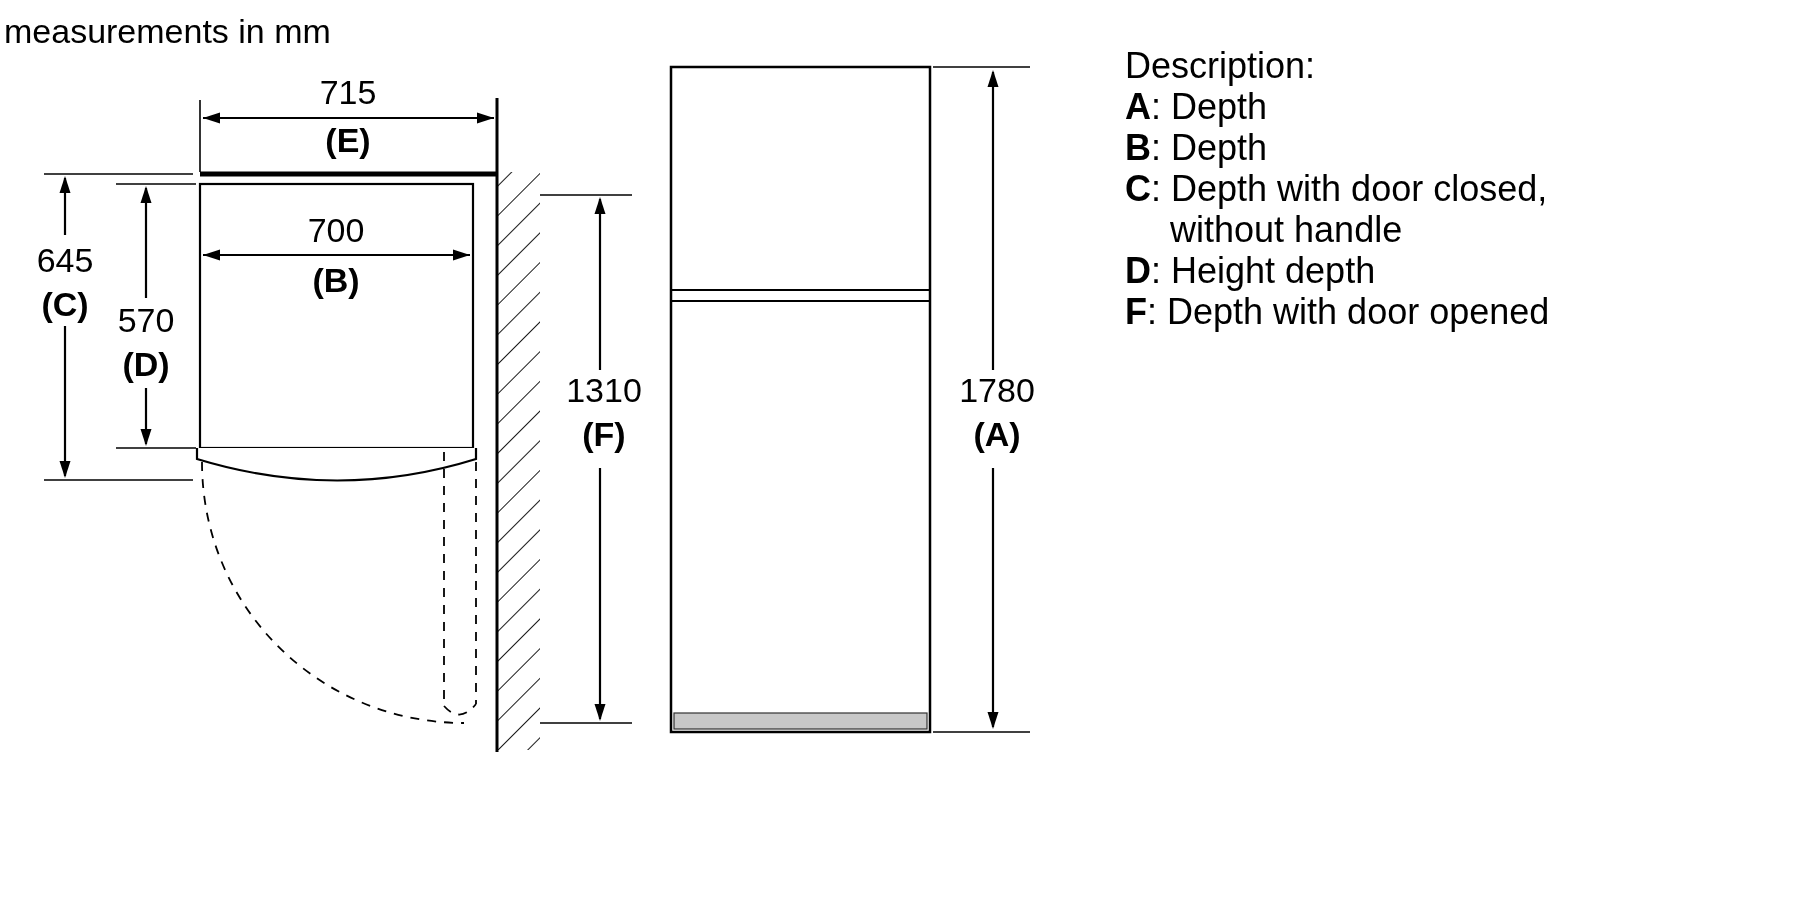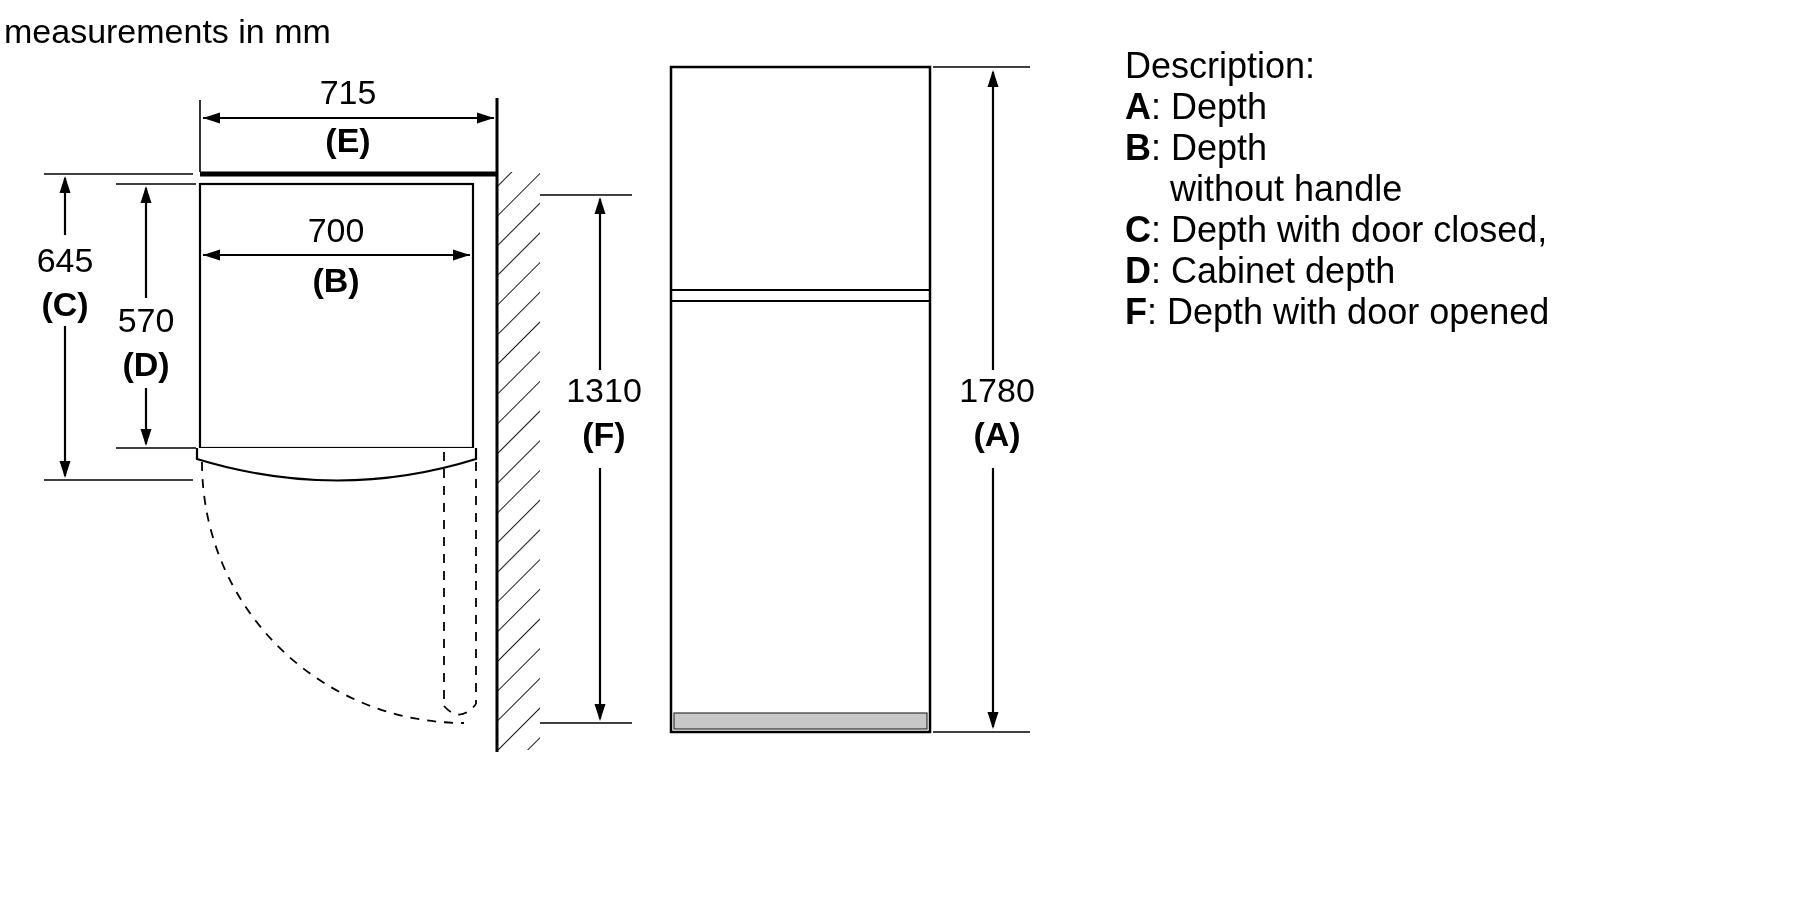--- a/index.html
+++ b/index.html
@@ -114,17 +114,17 @@
       <text class="dim" x="997" y="402" text-anchor="middle">1780</text>
       <text class="dim dimb" x="997" y="446" text-anchor="middle">(A)</text>
     </g>
   </g>
 </svg>
 
 <div class="legend">
   <div class="lrow">Description:</div>
   <div class="lrow"><span class="lkey">A</span><span class="lsep">: </span><span>Depth</span></div>
   <div class="lrow"><span class="lkey">B</span><span class="lsep">: </span><span>Depth</span></div>
+  <div class="lrow"><span class="lkey">C</span><span class="lsep">: </span><span>Depth with door closed,</span></div>
   <div class="lrow lcont">without handle</div>
-  <div class="lrow"><span class="lkey">C</span><span class="lsep">: </span><span>Depth with door closed,</span></div>
-  <div class="lrow"><span class="lkey">D</span><span class="lsep">: </span><span>Cabinet depth</span></div>
+  <div class="lrow"><span class="lkey">D</span><span class="lsep">: </span><span>Height depth</span></div>
   <div class="lrow"><span class="lkey">F</span><span class="lsep">: </span><span>Depth with door opened</span></div>
 </div>
 
 </body></html>

